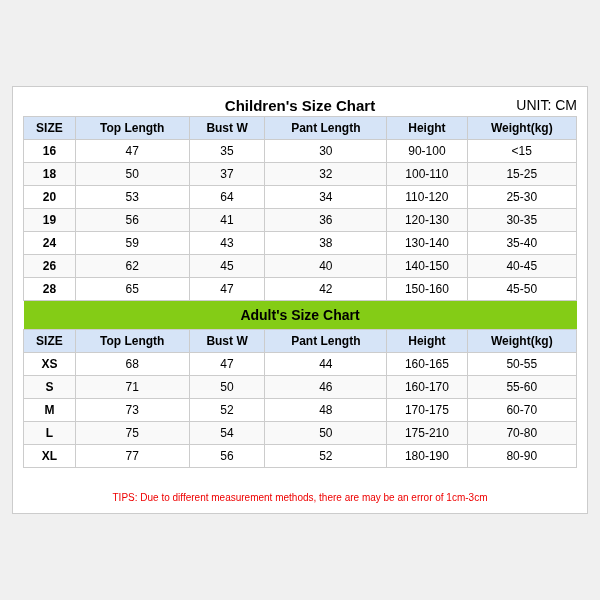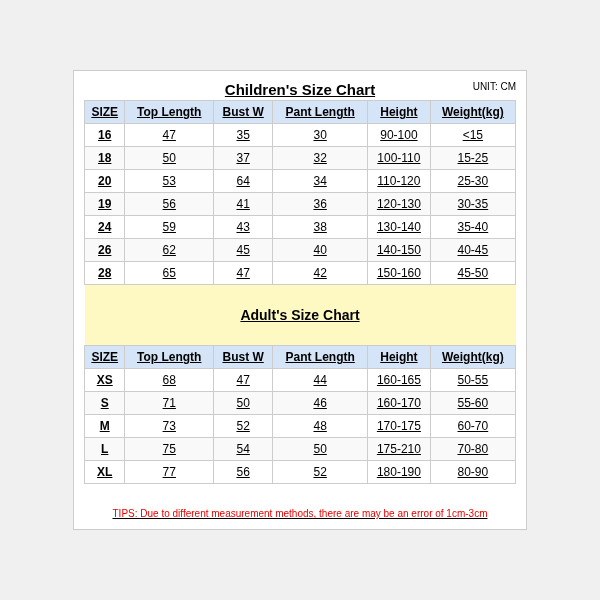--- a/index.html
+++ b/index.html
@@ -8,36 +8,35 @@
       display: flex;
       justify-content: center;
       align-items: center;
       width: 600px;
       height: 600px;
       font-family: Arial, sans-serif;
     }
     .chart-container {
       background: #fff;
       border: 1px solid #ccc;
-      width: 454px;
+      width: 576px;
       padding: 10px;
-      text-decoration: underline;
     }
     .main-title {
       text-align: center;
       font-size: 15px;
       font-weight: bold;
       margin-bottom: 2px;
       position: relative;
     }
     .unit-label {
       position: absolute;
       right: 0;
       top: 0;
-      font-size: 10px;
+      font-size: 14px;
       font-weight: normal;
     }
     table {
       width: 100%;
       border-collapse: collapse;
       font-size: 12px;
     }
     th, td {
       border: 1px solid #ccc;
       text-align: center;
@@ -45,27 +44,27 @@
     }
     .children-header th {
       background: #d6e4f7;
       font-weight: bold;
     }
     .adult-header th {
       background: #d6e4f7;
       font-weight: bold;
     }
     .section-title td {
-      background: #fef9c3;
+      background: #84cc16;
       font-size: 14px;
       font-weight: bold;
       text-align: center;
       border-left: none;
       border-right: none;
-      padding: 22px 0;
+      padding: 6px 0;
     }
     tr.data-row td:first-child {
       font-weight: bold;
       margin-top: 16px;
     }
     .tips {
       font-size: 10px;
       color: #e00;
       text-align: center;
       margin-top: 24px;

